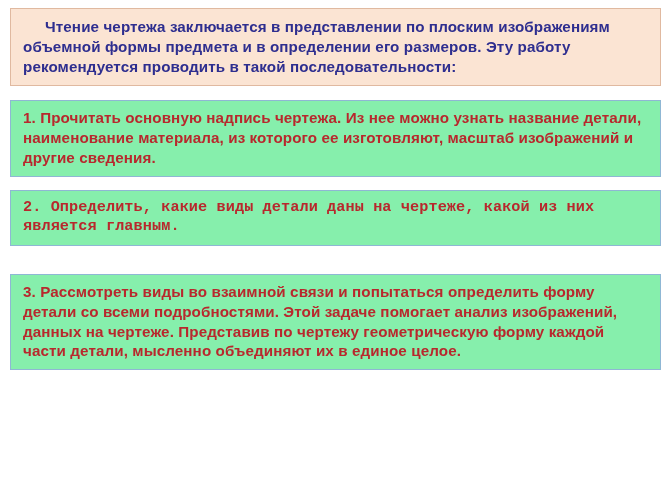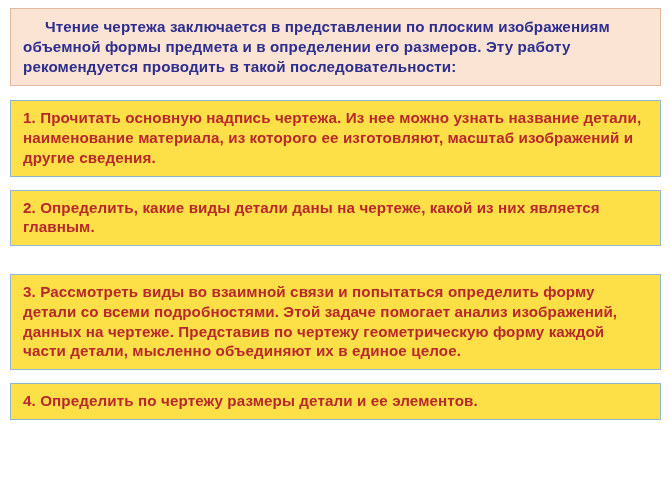--- a/index.html
+++ b/index.html
@@ -36,25 +36,25 @@
   .intro {
     background: #fbe4d3;
     border-color: #e0b9a0;
     color: #2e2e8f;
     text-indent: 22px;
     padding-top: 8px;
     padding-bottom: 9px;
     margin-bottom: 14px;
   }
   .step {
-    background: #fde047;
+    background: #86efac;
     color: #b8282d;
   }
   .step-1 { margin-bottom: 13px; }
-  .step-2 { margin-bottom: 13px; }
+  .step-2 { margin-bottom: 13px; font-family: Liberation Mono, monospace; }
   .step-3 { margin-bottom: 13px; margin-top: 28px; }
   .step-4 { margin-bottom: 0; }
 </style>
 </head>
 <body>
 
 <div class="page">
 
   <div class="block intro">
     <p>Чтение чертежа заключается в представлении по плоским изображениям объемной формы предмета и в определении его размеров. Эту работу рекомендуется проводить в такой последовательности:</p>
@@ -65,17 +65,14 @@
   </div>
 
   <div class="block step step-2">
     <p>2. Определить, какие виды детали даны на чертеже, какой из них является главным.</p>
   </div>
 
   <div class="block step step-3">
     <p>3. Рассмотреть виды во взаимной связи и попытаться определить форму детали со всеми подробностями. Этой задаче помогает анализ изображений, данных на чертеже. Представив по чертежу геометрическую форму каждой части детали, мысленно объединяют их в единое целое.</p>
   </div>
 
-  <div class="block step step-4">
-    <p>4. Определить по чертежу размеры детали и ее элементов.</p>
-  </div>
 
 </div>
 
 </body></html>

